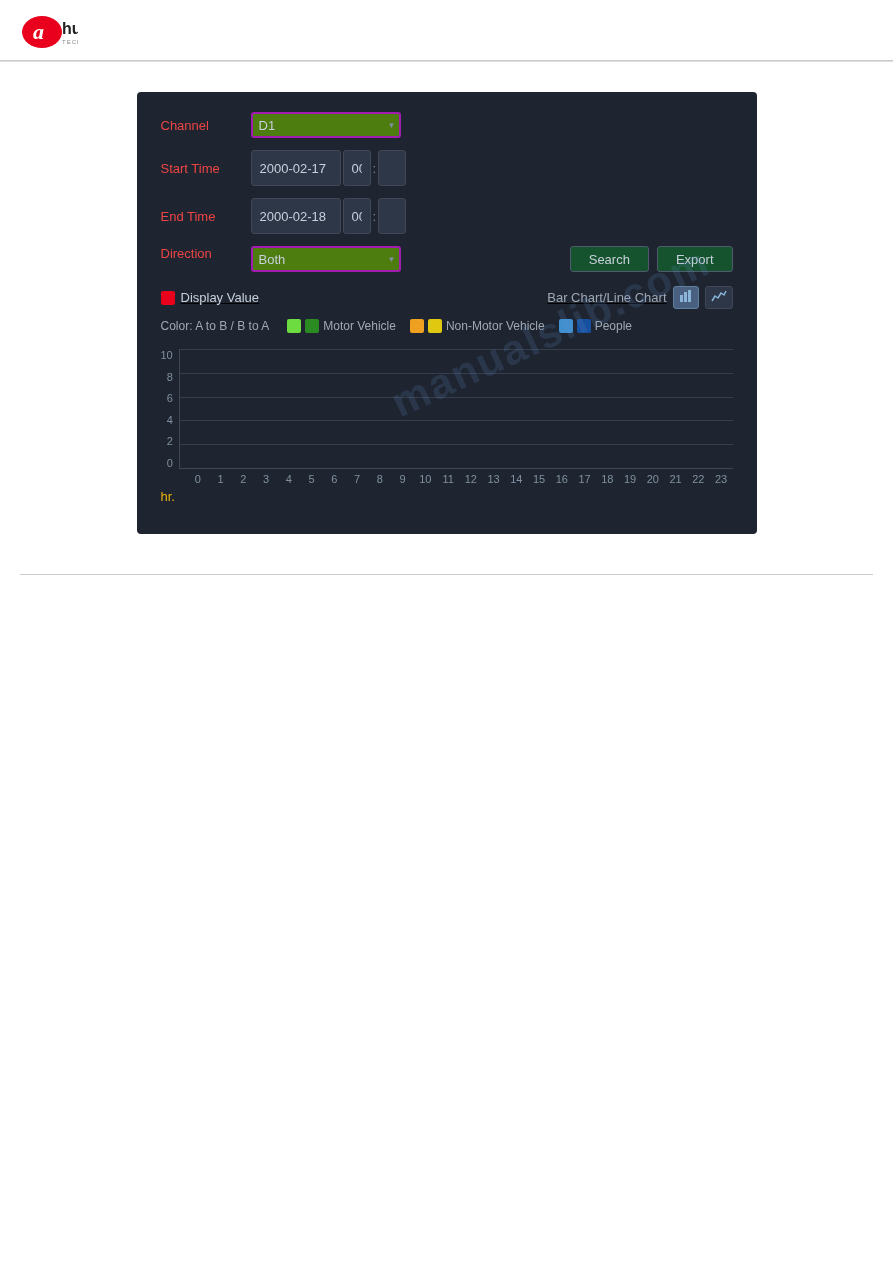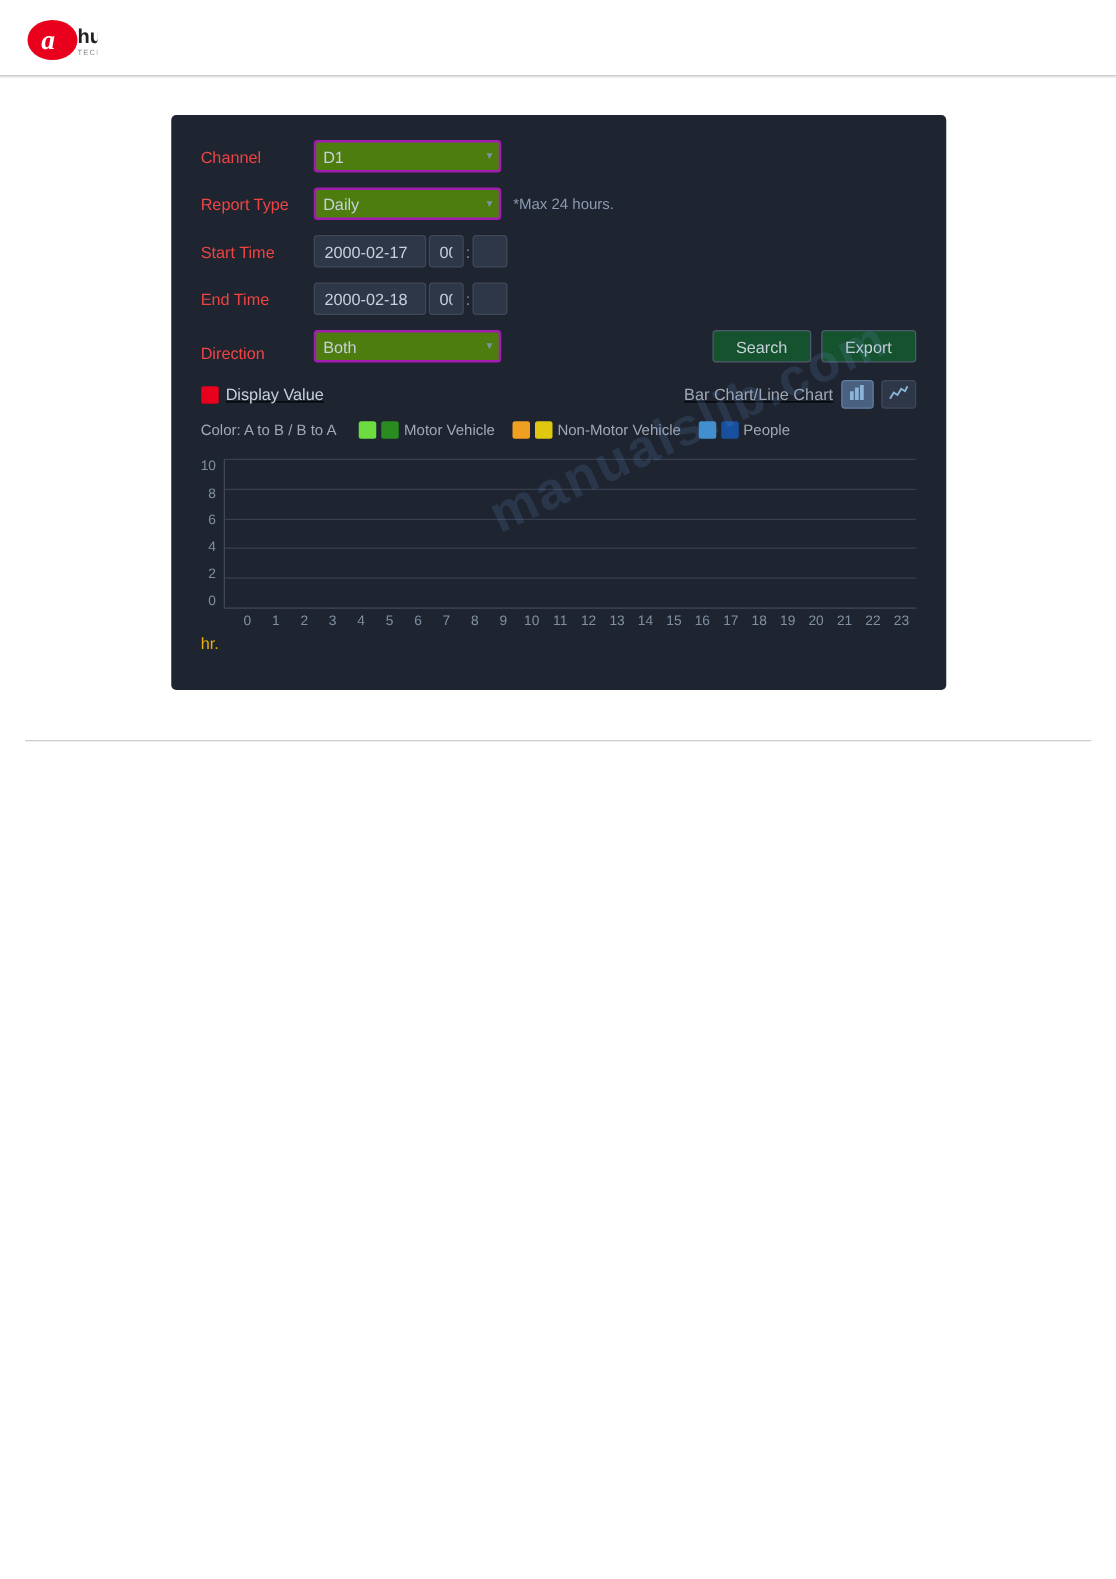--- a/index.html
+++ b/index.html
@@ -52,21 +52,21 @@
       width: 90px;
       flex-shrink: 0;
     }
     .form-control {
       background: #2e3748;
       border: 1px solid #404858;
       border-radius: 3px;
       color: #c8d0dc;
       font-size: 13px;
       padding: 4px 8px;
-      height: 26px;
+      height: 36px;
     }
     .form-select {
       background: #4d7c0f;
       border: 2px solid #a21caf;
       border-radius: 3px;
       color: #c8d0dc;
       font-size: 13px;
       padding: 3px 6px;
       height: 26px;
       appearance: none;
@@ -130,21 +130,21 @@
       color: #c8d0dc;
       font-size: 13px;
       padding: 4px 18px;
       cursor: pointer;
       height: 26px;
     }
 
     
     .direction-row {
       display: flex;
-      align-items: flex-end;
+      align-items: flex-start;
       margin-bottom: 14px;
     }
 
     
     .display-value-row {
       display: flex;
       align-items: center;
       margin-bottom: 10px;
       justify-content: space-between;
       text-decoration: underline;
@@ -332,29 +332,20 @@
 
     <div class="form-row">
       <span class="form-label">Channel</span>
       <div class="select-wrapper">
         <select class="form-select channel-select">
           <option>D1</option>
         </select>
       </div>
     </div>
 
-    <div class="form-row">
-      <span class="form-label">Report Type</span>
-      <div class="select-wrapper">
-        <select class="form-select report-select">
-          <option>Daily</option>
-        </select>
-      </div>
-      <span class="max-hours-note">*Max 24 hours.</span>
-    </div>
 
     <div class="form-row">
       <span class="form-label">Start Time</span>
       <div class="time-group">
         <input class="form-control date-input" type="text" value="2000-02-17" style="">
         <input class="form-control time-input" type="text" value="00:" style="">
         <span class="time-sep"> : </span>
         <input class="form-control time-input" type="text" value="  " style="">
       </div>
     </div>

